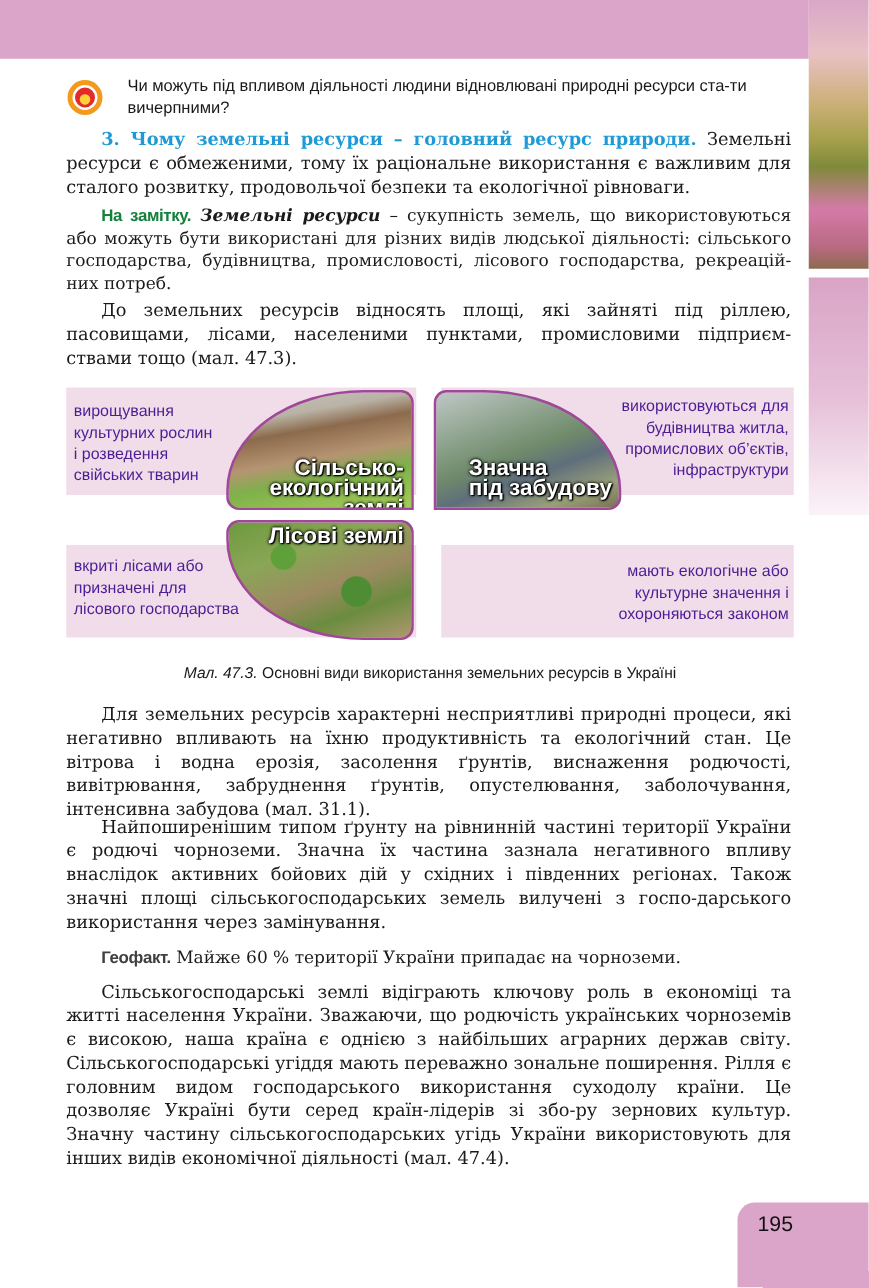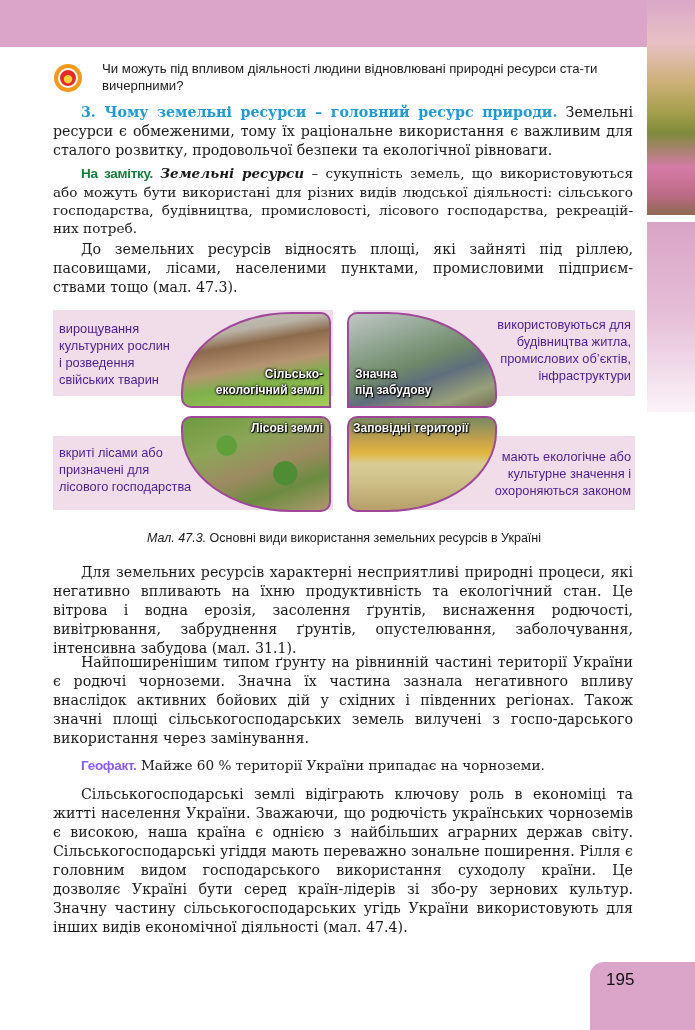--- a/index.html
+++ b/index.html
@@ -21,29 +21,29 @@
     background: #f39a1c; display: flex; align-items: center; justify-content: center; }
   .q-icon-inner { width: 20px; height: 20px; border-radius: 50%; background: #e42b2b; border: 2px solid #fff;
     display: flex; align-items: center; justify-content: center; color: #ffd23a; font-size: 11px; line-height: 1; }
   .q-text { position: absolute; left: 50px; top: 0; width: 540px; font-family: Liberation Sans, sans-serif;
     font-size: 13.2px; line-height: 17px; color: #1a1a1a; }
 
   .para { position: absolute; left: 53px; width: 580px; font-size: 14.2px; line-height: 19px; text-align: justify; }
   .indent { text-indent: 28px; }
   .heading-blue { color: #1f9ad6; font-weight: bold; }
   .note-label { font-family: "Liberation Sans", sans-serif; font-weight: bold; color: #15803d; font-size: 13.5px; letter-spacing: -0.3px; }
-  .geofact-label { font-family: "Liberation Sans", sans-serif; font-weight: bold; color: #8b5cf6; font-size: 13.5px; letter-spacing: -0.3px; }
+  .geofact-label { font-family: "Liberation Sans", sans-serif; font-weight: bold; color: #404040; font-size: 13.5px; letter-spacing: -0.3px; }
   .term { font-weight: bold; font-style: italic; }
 
   .figure { position: absolute; left: 53px; top: 310px; width: 582px; height: 202px; }
   .fig-band { position: absolute; background: #f1dde9; }
   .fig-text { position: absolute; font-family: "Liberation Sans", sans-serif; font-size: 12.8px; line-height: 17px; color: #4c1d95; }
   .fig-photo { position: absolute; border: 2px solid #a0479a; overflow: hidden; }
-  .fig-label { position: absolute; font-family: "Liberation Sans", sans-serif; font-size: 12px; line-height: 16px; color: #fff;
-    text-shadow: 0 0 2px #000, 0 0 3px #000, 1px 1px 1px #000; font-weight: bold; }
+  .fig-label { position: absolute; font-family: "Liberation Sans", sans-serif; font-size: 18px; line-height: 16px; color: #fff;
+    text-shadow: 0 0 2px #000, 0 0 3px #000, 1px 1px 1px #000; font-weight: bold; margin-left: 20px; }
 
   .caption { position: absolute; left: 53px; top: 531px; width: 582px; text-align: center; font-family: "Liberation Sans", sans-serif; font-size: 12.5px; color: #1a1a1a; }
   .caption i { font-style: italic; }
 </style>
 </head>
 <body>
 
 <div class="top-band"></div>
 <div class="side-photo"></div>
 <div class="side-band"></div>
@@ -105,24 +105,20 @@
     <div>вкриті лісами або</div>
     <div>призначені для</div>
     <div>лісового господарства</div>
   </div>
   <div class="fig-photo" style="left:128px; top:106px; width:150px; height:96px; border-radius:10px 10px 10px 110px / 10px 10px 10px 80px;
        background: radial-gradient(circle at 30% 30%, #5fa03a 0 8%, transparent 9%), radial-gradient(circle at 70% 60%, #4e8d33 0 10%, transparent 11%), linear-gradient(160deg, #6e9a3e 0%, #8aa656 30%, #9d8a62 55%, #6b8c3f 75%, #b09870 100%);">
     <div class="fig-label" style="right:6px; top:2px;">Лісові землі</div>
   </div>
 
   <div class="fig-band" style="left:300px; top:126px; width:282px; height:74px;"></div>
-  <div class="fig-photo" style="left:294px; top:106px; width:150px; height:96px; border-radius:10px 10px 110px 10px / 10px 10px 80px 10px;
-       background: linear-gradient(180deg, #7a8a62 0%, #c7a24a 25%, #e0b640 38%, #d9cd96 50%, #cdbf86 70%, #b6a06a 100%);">
-    <div class="fig-label" style="left:4px; top:2px;">Заповідні території</div>
-  </div>
   <div class="fig-text" style="right:4px; top:138px; text-align:right;">
     <div>мають екологічне або</div>
     <div>культурне значення і</div>
     <div>охороняються законом</div>
   </div>
 </div>
 
 <div class="caption">
   <i>Мал. 47.3.</i>
   <span>Основні види використання земельних ресурсів в Україні</span>

